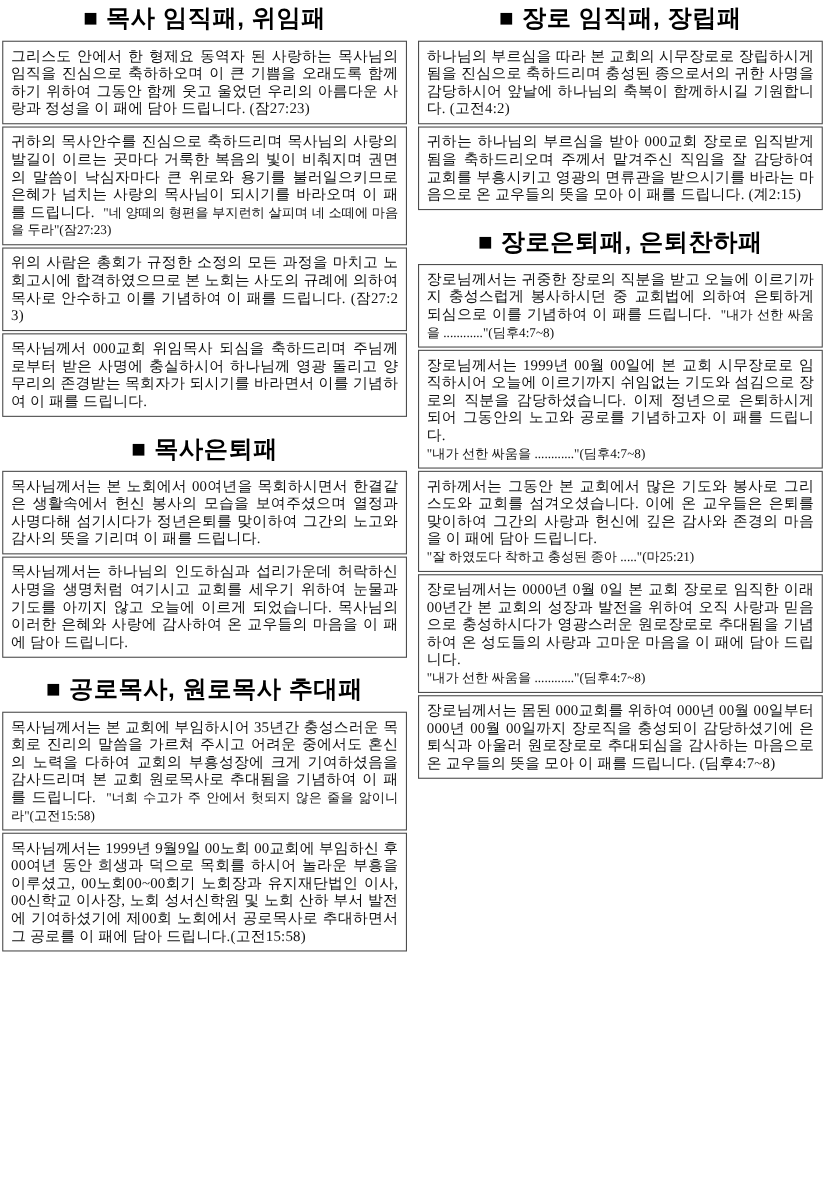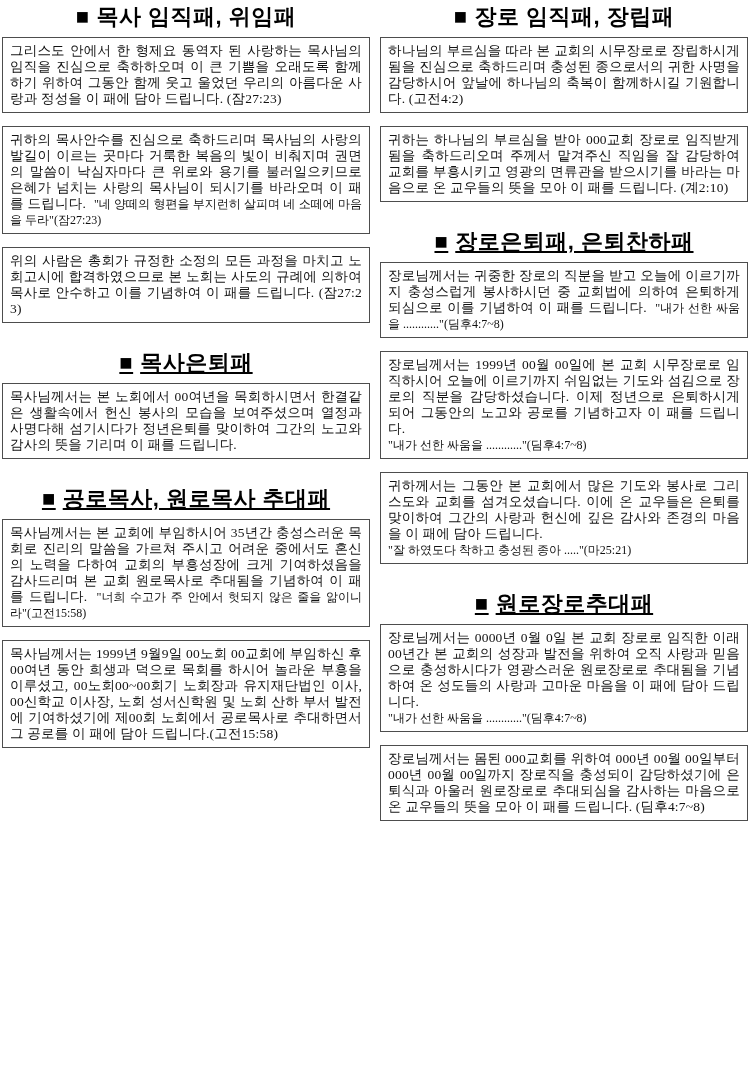--- a/index.html
+++ b/index.html
@@ -33,30 +33,29 @@
     font-family: "Liberation Sans", "DejaVu Sans", sans-serif;
     font-weight: 900;
     font-size: 22px;
     line-height: 25px;
     letter-spacing: 0.5px;
     color: #000000;
     white-space: nowrap;
   }
   .heading + .heading, .box + .heading {
     margin-top: 14px;
-    text-decoration: underline;
   }
   .heading .bullet {
     margin-right: 7px;
   }
   .box {
     border: 1px solid #4d4d4d;
     background: #ffffff;
     padding: 5px 7px;
-    margin-bottom: 13px;
+    margin-bottom: 2px;
     font-size: 13.5px;
     line-height: 16px;
     letter-spacing: 0.2px;
     text-align: justify;
     word-break: break-all;
     overflow-wrap: anywhere;
   }
   .box .t { }
   .box .q {
     font-size: 12px;
@@ -77,25 +76,31 @@
     <div class="box">
       <span class="t">그리스도 안에서 한 형제요 동역자 된 사랑하는 목사님의 임직을 진심으로 축하하오며 이 큰 기쁨을 오래도록 함께 하기 위하여 그동안 함께 웃고 울었던 우리의 아름다운 사랑과 정성을 이 패에 담아 드립니다. (잠27:23)</span>
     </div>
     <div class="box">
       <span class="t">귀하의 목사안수를 진심으로 축하드리며 목사님의 사랑의 발길이 이르는 곳마다 거룩한 복음의 빛이 비춰지며 권면의 말씀이 낙심자마다 큰 위로와 용기를 불러일으키므로 은혜가 넘치는 사랑의 목사님이 되시기를 바라오며 이 패를 드립니다.</span>
       <span class="q qi">"네 양떼의 형편을 부지런히 살피며 네 소떼에 마음을 두라"(잠27:23)</span>
     </div>
     <div class="box">
       <span class="t">위의 사람은 총회가 규정한 소정의 모든 과정을 마치고 노회고시에 합격하였으므로 본 노회는 사도의 규례에 의하여 목사로 안수하고 이를 기념하여 이 패를 드립니다. (잠27:23)</span>
     </div>
+    <div class="box">
+      <span class="t">목사님께서 000교회 위임목사 되심을 축하드리며 주님께로부터 받은 사명에 충실하시어 하나님께 영광 돌리고 양무리의 존경받는 목회자가 되시기를 바라면서 이를 기념하여 이 패를 드립니다.</span>
+    </div>
 
     <h2 class="heading"><span class="bullet">■</span><span>목사은퇴패</span></h2>
 
     <div class="box">
       <span class="t">목사님께서는 본 노회에서 00여년을 목회하시면서 한결같은 생활속에서 헌신 봉사의 모습을 보여주셨으며 열정과 사명다해 섬기시다가 정년은퇴를 맞이하여 그간의 노고와 감사의 뜻을 기리며 이 패를 드립니다.</span>
+    </div>
+    <div class="box">
+      <span class="t">목사님께서는 하나님의 인도하심과 섭리가운데 허락하신 사명을 생명처럼 여기시고 교회를 세우기 위하여 눈물과 기도를 아끼지 않고 오늘에 이르게 되었습니다. 목사님의 이러한 은혜와 사랑에 감사하여 온 교우들의 마음을 이 패에 담아 드립니다.</span>
     </div>
 
     <h2 class="heading"><span class="bullet">■</span><span>공로목사, 원로목사 추대패</span></h2>
 
     <div class="box">
       <span class="t">목사님께서는 본 교회에 부임하시어 35년간 충성스러운 목회로 진리의 말씀을 가르쳐 주시고 어려운 중에서도 혼신의 노력을 다하여 교회의 부흥성장에 크게 기여하셨음을 감사드리며 본 교회 원로목사로 추대됨을 기념하여 이 패를 드립니다.</span>
       <span class="q qi">"너희 수고가 주 안에서 헛되지 않은 줄을 앎이니라"(고전15:58)</span>
     </div>
     <div class="box">
       <span class="t">목사님께서는 1999년 9월9일 00노회 00교회에 부임하신 후 00여년 동안 희생과 덕으로 목회를 하시어 놀라운 부흥을 이루셨고, 00노회00~00회기 노회장과 유지재단법인 이사, 00신학교 이사장, 노회 성서신학원 및 노회 산하 부서 발전에 기여하셨기에 제00회 노회에서 공로목사로 추대하면서 그 공로를 이 패에 담아 드립니다.(고전15:58)</span>
@@ -104,39 +109,38 @@
   </div>
 
   <div class="col">
 
     <h2 class="heading"><span class="bullet">■</span><span>장로 임직패, 장립패</span></h2>
 
     <div class="box">
       <span class="t">하나님의 부르심을 따라 본 교회의 시무장로로 장립하시게 됨을 진심으로 축하드리며 충성된 종으로서의 귀한 사명을 감당하시어 앞날에 하나님의 축복이 함께하시길 기원합니다. (고전4:2)</span>
     </div>
     <div class="box">
-      <span class="t">귀하는 하나님의 부르심을 받아 000교회 장로로 임직받게 됨을 축하드리오며 주께서 맡겨주신 직임을 잘 감당하여 교회를 부흥시키고 영광의 면류관을 받으시기를 바라는 마음으로 온 교우들의 뜻을 모아 이 패를 드립니다. (계2:10)</span>
+      <span class="t">귀하는 하나님의 부르심을 받아 000교회 장로로 임직받게 됨을 축하드리오며 주께서 맡겨주신 직임을 잘 감당하여 교회를 부흥시키고 영광의 면류관을 받으시기를 바라는 마음으로 온 교우들의 뜻을 모아 이 패를 드립니다. (계2:15)</span>
     </div>
 
     <h2 class="heading"><span class="bullet">■</span><span>장로은퇴패, 은퇴찬하패</span></h2>
 
     <div class="box">
       <span class="t">장로님께서는 귀중한 장로의 직분을 받고 오늘에 이르기까지 충성스럽게 봉사하시던 중 교회법에 의하여 은퇴하게 되심으로 이를 기념하여 이 패를 드립니다.</span>
       <span class="q qi">"내가 선한 싸움을 ............"(딤후4:7~8)</span>
     </div>
     <div class="box">
       <span class="t">장로님께서는 1999년 00월 00일에 본 교회 시무장로로 임직하시어 오늘에 이르기까지 쉬임없는 기도와 섬김으로 장로의 직분을 감당하셨습니다. 이제 정년으로 은퇴하시게 되어 그동안의 노고와 공로를 기념하고자 이 패를 드립니다.</span>
       <span class="q qb">"내가 선한 싸움을 ............"(딤후4:7~8)</span>
     </div>
     <div class="box">
       <span class="t">귀하께서는 그동안 본 교회에서 많은 기도와 봉사로 그리스도와 교회를 섬겨오셨습니다. 이에 온 교우들은 은퇴를 맞이하여 그간의 사랑과 헌신에 깊은 감사와 존경의 마음을 이 패에 담아 드립니다.</span>
       <span class="q qb">"잘 하였도다 착하고 충성된 종아 ....."(마25:21)</span>
     </div>
 
-    <h2 class="heading"><span class="bullet">■</span><span>원로장로추대패</span></h2>
 
     <div class="box">
       <span class="t">장로님께서는 0000년 0월 0일 본 교회 장로로 임직한 이래 00년간 본 교회의 성장과 발전을 위하여 오직 사랑과 믿음으로 충성하시다가 영광스러운 원로장로로 추대됨을 기념하여 온 성도들의 사랑과 고마운 마음을 이 패에 담아 드립니다.</span>
       <span class="q qb">"내가 선한 싸움을 ............"(딤후4:7~8)</span>
     </div>
     <div class="box">
       <span class="t">장로님께서는 몸된 000교회를 위하여 000년 00월 00일부터 000년 00월 00일까지 장로직을 충성되이 감당하셨기에 은퇴식과 아울러 원로장로로 추대되심을 감사하는 마음으로 온 교우들의 뜻을 모아 이 패를 드립니다. (딤후4:7~8)</span>
     </div>
 
   </div>

